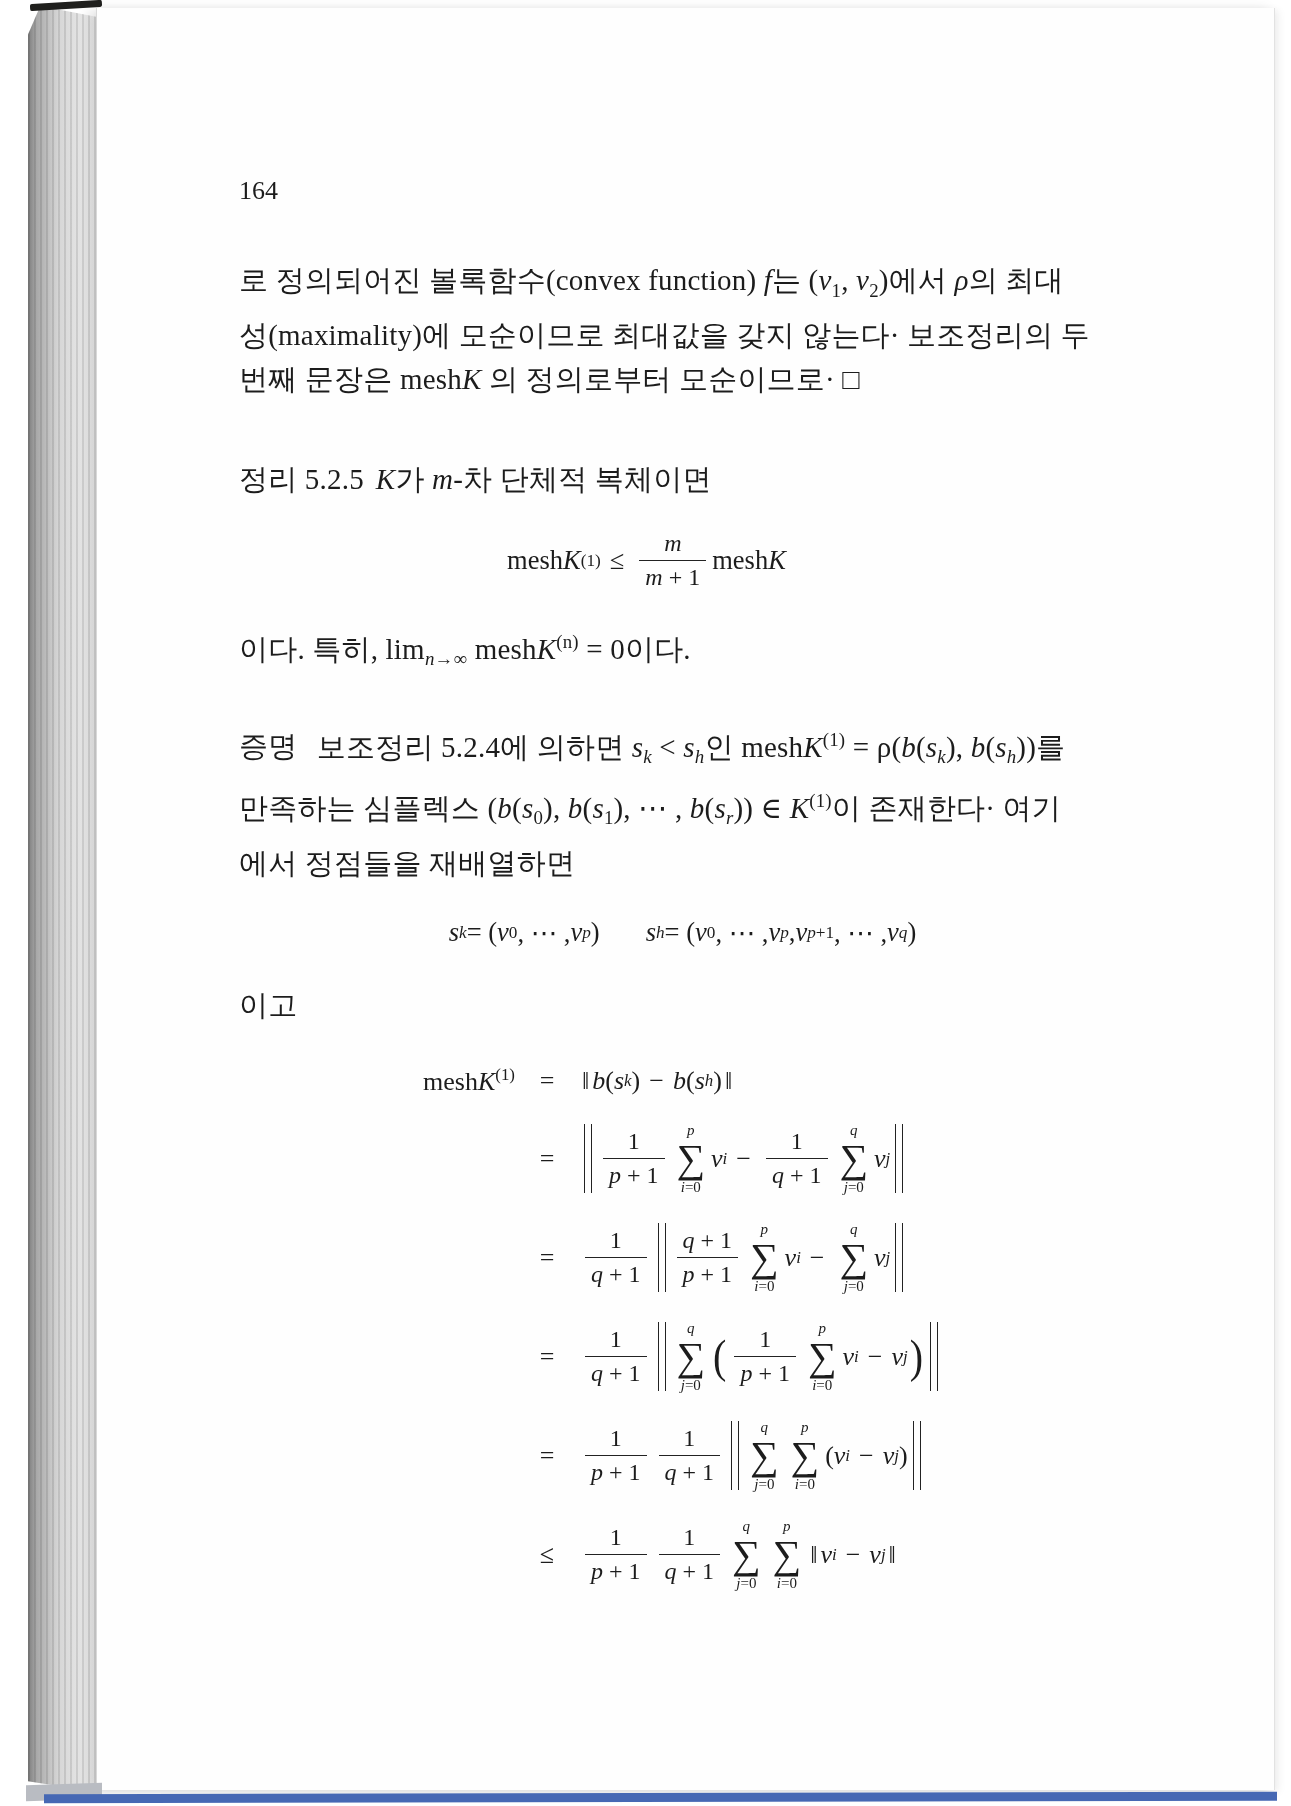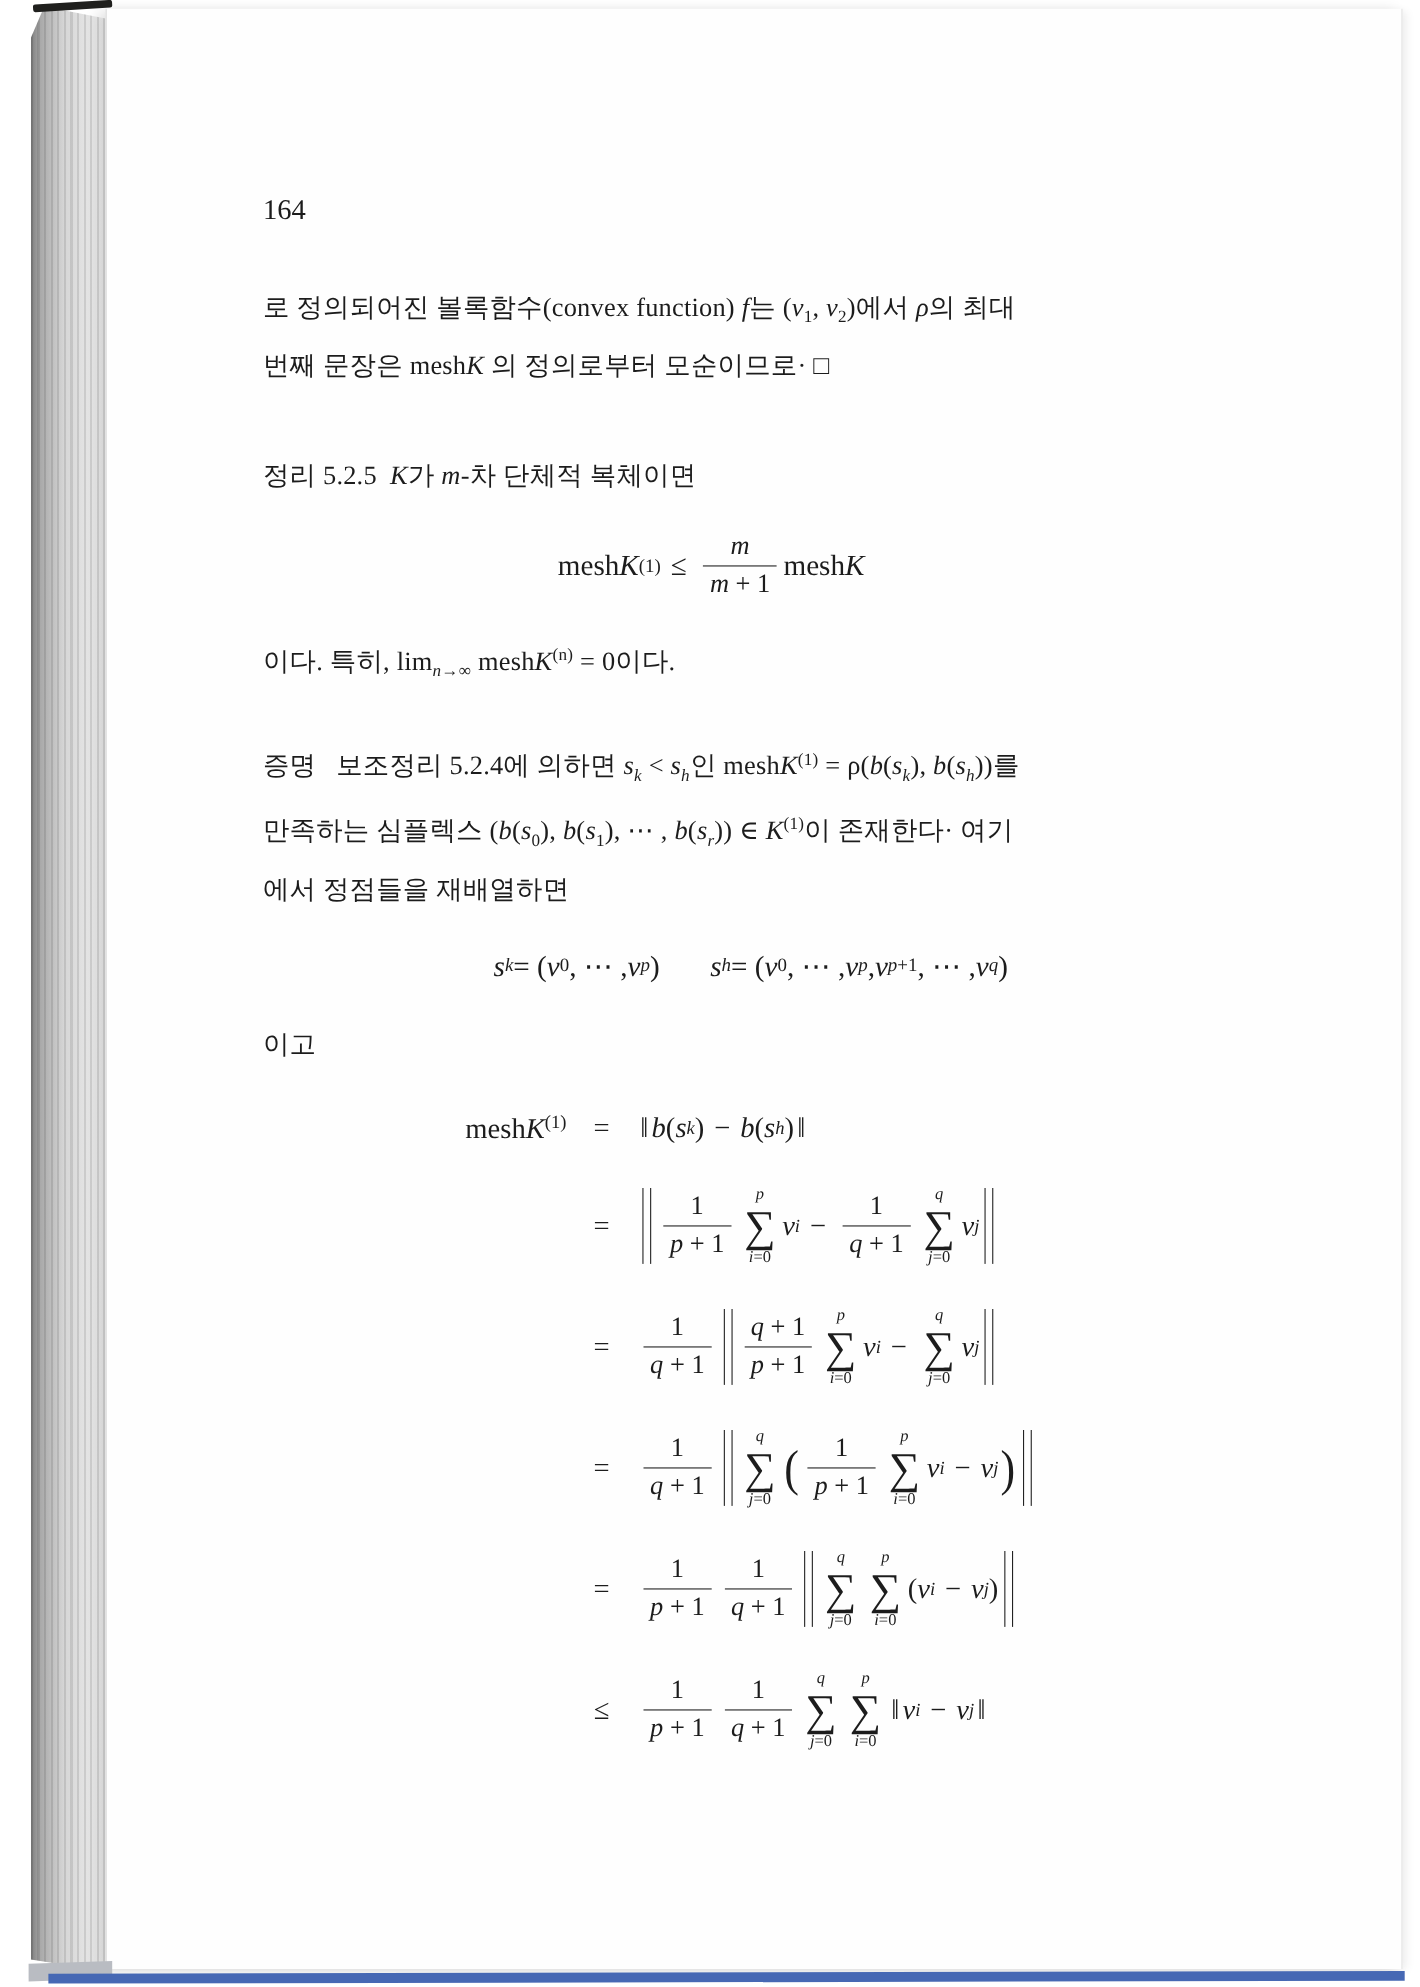--- a/index.html
+++ b/index.html
@@ -35,21 +35,21 @@
   .page {
     position:absolute; left:96px; top:8px; right:16px; bottom:16px;
     background:#fefefe;
     border-left:1px solid #d8d8d8; border-right:1px solid #e2e2e2;
     box-shadow:-7px 2px 12px rgba(0,0,0,0.12), 4px 2px 8px rgba(0,0,0,0.06);
     padding:168px 148px 0 142px; box-sizing:border-box;
   }
 
   .pageno { font-size:26px; margin-bottom:52px; }
 
-  .bl { font-size:24px; line-height:44px; letter-spacing:0.2px; white-space:nowrap; }
+  .bl { font-size:29px; line-height:44px; letter-spacing:0.2px; white-space:nowrap; }
   i { font-style:italic; }
   sub { font-size:0.65em; }
   sup { font-size:0.65em; }
   .thm-label, .prf-label { font-weight:normal; margin-right:12px; }
 
   .thmline { margin-top:56px; }
   .proof { margin-top:36px; }
 
   .disp { display:flex; align-items:center; justify-content:center;
           font-size:26.5px; margin:28px 0; }
@@ -76,38 +76,39 @@
 
   .bp { font-size:40px; font-weight:300; line-height:1; display:inline-block;
         transform:scaleY(1.15); margin:0 2px; }
 
   .op { margin:0 9px; }
   .nrm { margin:0 3px; }
   .gap40 { display:inline-block; width:46px; }
 
   
   .eqs { display:grid; grid-template-columns:172px 64px auto;
-         row-gap:37px; align-items:center; margin:38px 0 0 104px;
+         row-gap:26px; align-items:center; margin:38px 0 0 104px;
          font-size:26px; }
   .eq-lhs { justify-self:end; white-space:nowrap; }
   .eq-rel { justify-self:center; }
   .eq-rhs { display:flex; align-items:center; white-space:nowrap; }
 </style>
 </head>
 <body>
 
 <div class="book">
   <div class="edge"></div>
   <div class="spine-top"></div>
 
   <div class="page">
 
     <div class="pageno">164</div>
 
     <div class="bl"><span>로 정의되어진 볼록함수(convex function) </span><i>f</i><span>는 (</span><i>v</i><sub>1</sub><span>, </span><i>v</i><sub>2</sub><span>)에서 </span><i>ρ</i><span>의 최대</span></div>
+    <div class="bl"><span>성(maximality)에 모순이므로 최대값을 갖지 않는다· 보조정리의 두</span></div>
     <div class="bl"><span>번째 문장은 mesh</span><i>K</i><span> 의 정의로부터 모순이므로· □</span></div>
 
     <div class="bl thmline"><span class="thm-label">정리 5.2.5</span><i>K</i><span>가 </span><i>m</i><span>-차 단체적 복체이면</span></div>
 
     <div class="disp disp1">
       <span>mesh</span>
         <i>K</i>
         <sup>(1)</sup>
       <span class="op">≤</span>
       <span class="frac">

